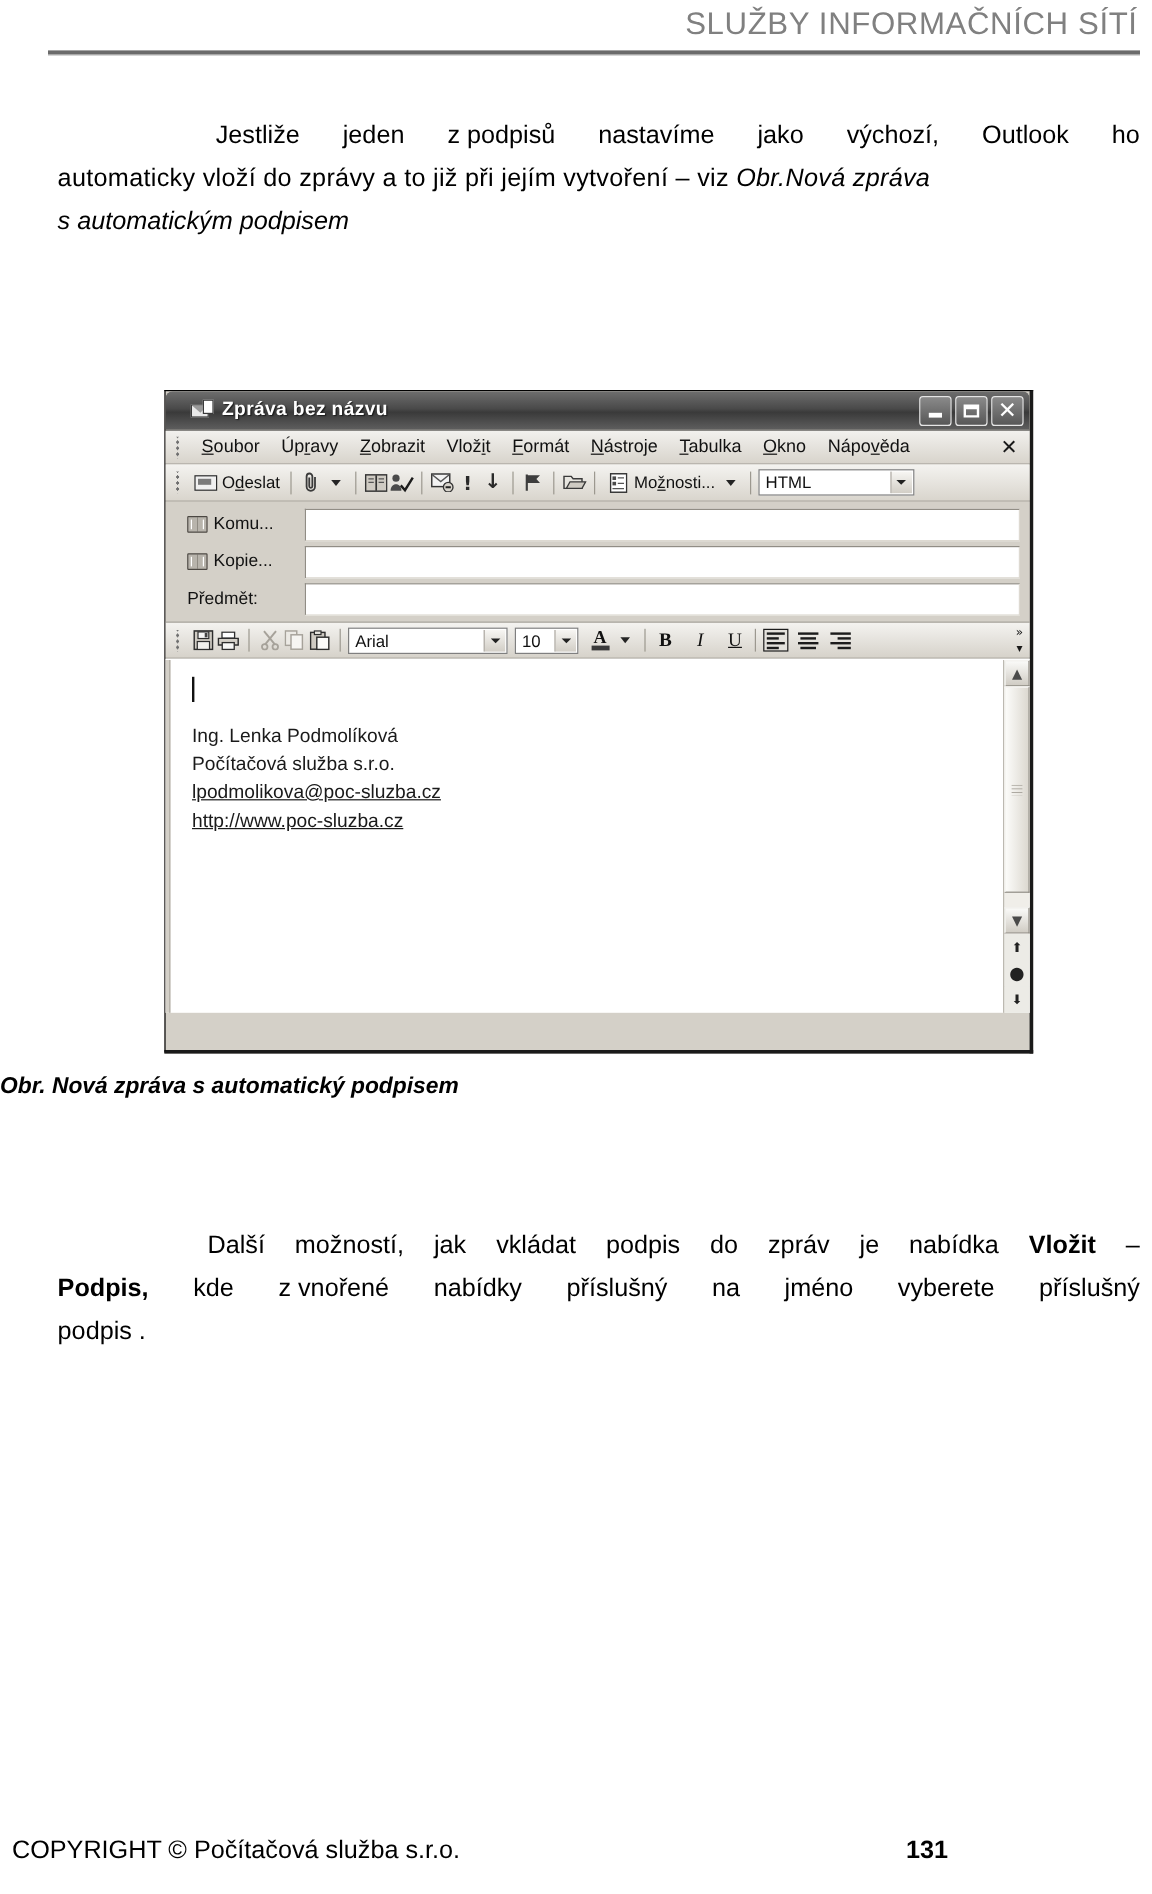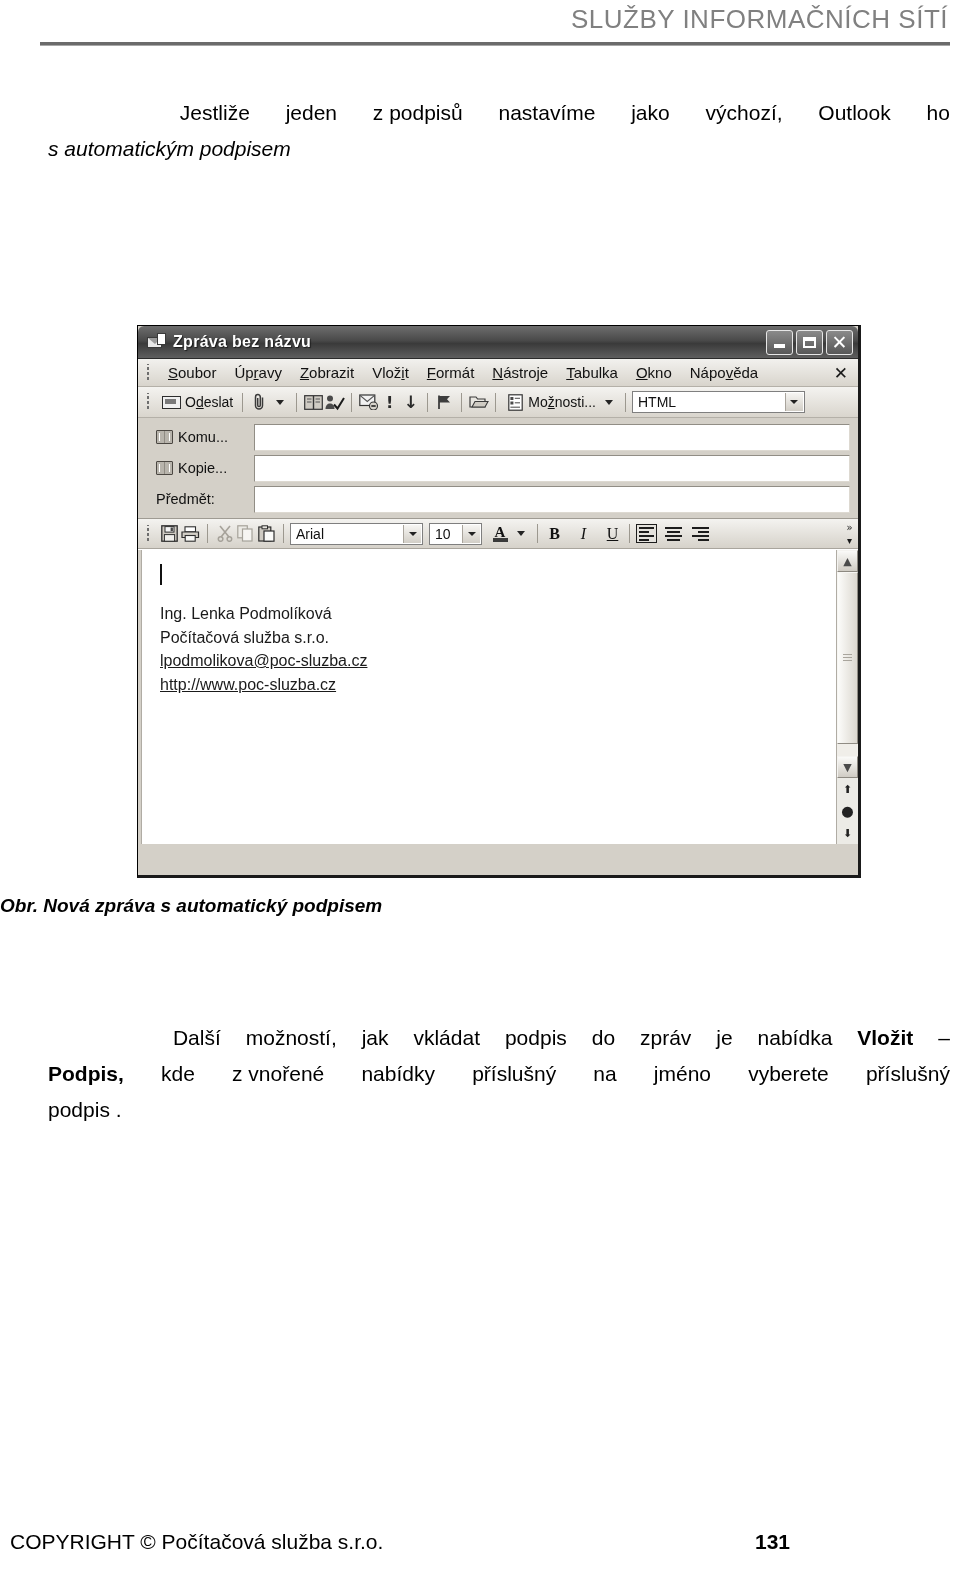--- a/index.html
+++ b/index.html
@@ -81,21 +81,21 @@
   }
 
   
   .titlebar {
     position: relative;
     height: 33px;
     background: linear-gradient(to bottom, #6e6e6e 0%, #4a4a4a 45%, #3a3a3a 55%, #5e5e5e 100%);
     border-bottom: 1px solid #2b2b2b;
     display: flex;
     align-items: center;
-    padding-left: 8px;
+    padding-left: 20px;
     border-top-left-radius: 6px;
     border-top-right-radius: 6px;
   }
   .tb-icon {
     width: 20px; height: 18px;
     margin-right: 7px;
     position: relative;
     flex: none;
   }
   .tb-icon .env {
@@ -450,20 +450,23 @@
   <div class="jline spread">
     <span style="width:96px"></span>
     <span>Jestliže</span>
     <span>jeden</span>
     <span>z podpisů</span>
     <span>nastavíme</span>
     <span>jako</span>
     <span>výchozí,</span>
     <span>Outlook</span>
     <span>ho</span>
+  </div>
+  <div class="jline nojust" style="letter-spacing:0.25px;">
+    <span>automaticky vloží do zprávy a to již při jejím vytvoření – viz </span><span class="ital">Obr.Nová zpráva</span>
   </div>
   <div class="jline nojust">
     <span class="ital">s automatickým podpisem</span>
   </div>
 </div>
 
 <div class="win">
 
   <div class="titlebar">
     <div class="tb-icon">
@@ -571,21 +574,21 @@
           <line x1="6.8" y1="8.8" x2="12" y2="8.8" stroke="#555" stroke-width="1.1"></line>
           <line x1="2.4" y1="13.2" x2="12" y2="13.2" stroke="#555" stroke-width="1.1"></line>
         </svg>
       </div>
       <span style="margin-left:2px">Mo</span>
         <u>ž</u>
         <span>nosti...</span>
     </div>
     <div class="caret"></div>
     <div class="tsep"></div>
-    <div class="combo" style="width:173px">
+    <div class="combo" style="width:130px">
       <span>HTML</span>
       <div class="dd"></div>
     </div>
   </div>
 
   <div class="addr-block">
     <div class="addr-row">
       <div class="addr-btn">
         <div class="book-ico"></div>
         <span>Komu...</span>

